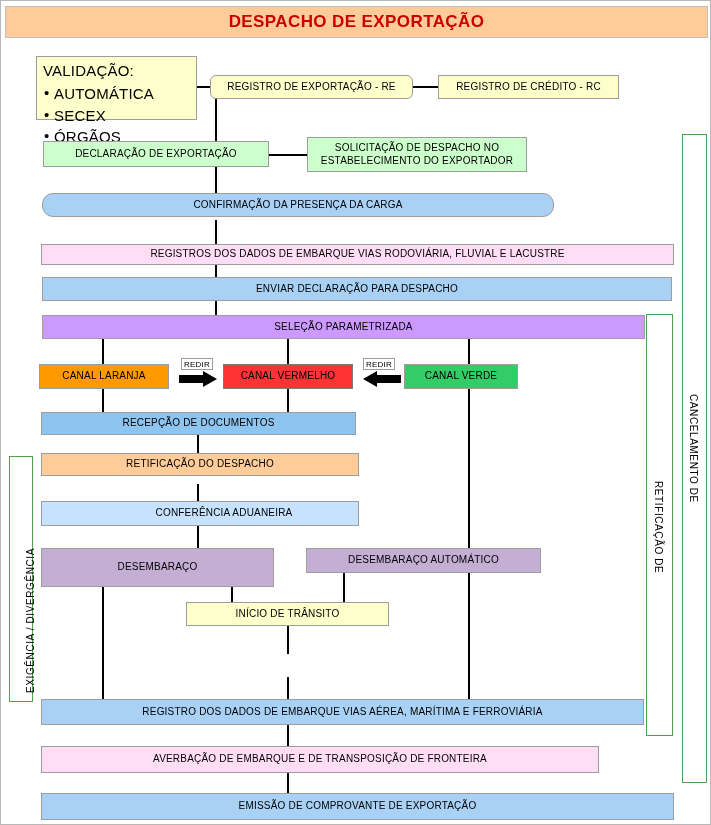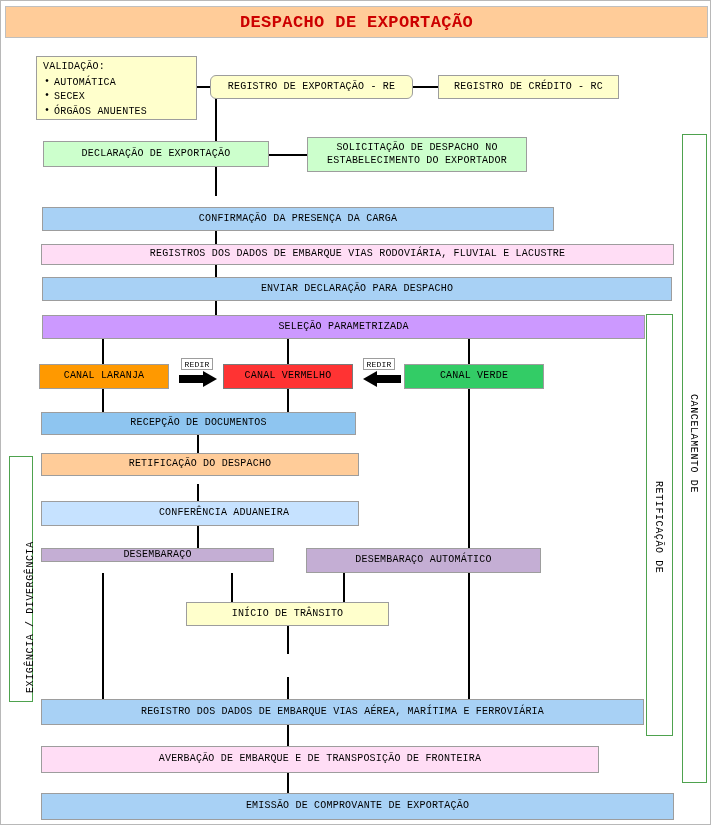--- a/index.html
+++ b/index.html
@@ -11,21 +11,20 @@
     font-family: "Liberation Sans", sans-serif;
   }
   #canvas {
     position: relative;
     width: 711px;
     height: 825px;
     background: #ffffff;
     overflow: hidden;
     border: 1px solid #b8b8b8;
     box-sizing: border-box;
-    font-family: Liberation Mono, monospace;
   }
   .box {
     position: absolute;
     box-sizing: border-box;
     border: 1px solid #9d9d9d;
     display: flex;
     align-items: center;
     justify-content: center;
     text-align: center;
     color: #000000;
@@ -102,21 +101,21 @@
   }
   .arrow {
     position: absolute;
     z-index: 7;
   }
   .bullets {
     text-align: left;
     padding: 3px 6px;
     width: 100%;
     box-sizing: border-box;
-    font-size: 10px;
+    font-size: 15px;
     line-height: 1.45;
   }
   .bullets .hd { margin: 0 0 1px 0; }
   .bullets ul { margin: 0; padding-left: 11px; list-style: none; }
   .bullets li { position: relative; }
   .bullets li:before {
     content: "\2022";
     position: absolute;
     left: -10px;
     top: -1px;
@@ -181,41 +180,41 @@
   </div>
 
   <div class="box" style="left:209px; top:74px; width:203px; height:24px; background:#ffffcc;border-radius:6px;">REGISTRO DE EXPORTAÇÃO - RE</div>
 
   <div class="box" style="left:437px; top:74px; width:181px; height:24px; background:#ffffcc;">REGISTRO DE CRÉDITO - RC</div>
 
   <div class="box" style="left:42px; top:140px; width:226px; height:26px; background:#ccffcc;">DECLARAÇÃO DE EXPORTAÇÃO</div>
 
   <div class="box" style="left:306px; top:136px; width:220px; height:35px; background:#ccffcc; padding:0 6px;">SOLICITAÇÃO DE DESPACHO NO ESTABELECIMENTO DO EXPORTADOR</div>
 
-  <div class="box" style="left:41px; top:206px; width:512px; height:24px; background:#a8d1f5;">CONFIRMAÇÃO DA PRESENÇA DA CARGA</div>
+  <div class="box" style="left:41px; top:192px; width:512px; height:24px; background:#a8d1f5;border-radius:11px;">CONFIRMAÇÃO DA PRESENÇA DA CARGA</div>
 
   <div class="box" style="left:40px; top:243px; width:633px; height:21px; background:#ffddf5;">REGISTROS DOS DADOS DE EMBARQUE VIAS RODOVIÁRIA, FLUVIAL E LACUSTRE</div>
 
   <div class="box" style="left:41px; top:276px; width:630px; height:24px; background:#a8d1f5;">ENVIAR DECLARAÇÃO PARA DESPACHO</div>
 
   <div class="box" style="left:41px; top:314px; width:603px; height:24px; background:#cc99ff;">SELEÇÃO PARAMETRIZADA</div>
 
   <div class="box" style="left:38px; top:363px; width:130px; height:25px; background:#ff9900;">CANAL LARANJA</div>
 
   <div class="box" style="left:222px; top:363px; width:130px; height:25px; background:#ff3333; border-color:#7a7a7a;">CANAL VERMELHO</div>
 
-  <div class="box" style="left:403px; top:363px; width:140px; height:25px; background:#33cc66;">CANAL VERDE</div>
+  <div class="box" style="left:403px; top:363px; width:114px; height:25px; background:#33cc66;">CANAL VERDE</div>
 
   <div class="box" style="left:40px; top:411px; width:315px; height:23px; background:#8ec5f0;">RECEPÇÃO DE DOCUMENTOS</div>
 
   <div class="box" style="left:40px; top:452px; width:318px; height:23px; background:#ffcc99;">RETIFICAÇÃO DO DESPACHO</div>
 
   <div class="box" style="left:40px; top:500px; width:318px; height:25px; background:#c6e2ff;padding-left:48px;">CONFERÊNCIA ADUANEIRA</div>
 
-  <div class="box" style="left:40px; top:547px; width:233px; height:14px; background:#c4aed4;">DESEMBARAÇO</div>
+  <div class="box" style="left:40px; top:547px; width:233px; height:39px; background:#c4aed4;">DESEMBARAÇO</div>
 
   <div class="box" style="left:305px; top:547px; width:235px; height:25px; background:#c4aed4;">DESEMBARAÇO AUTOMÁTICO</div>
 
   <div class="box" style="left:185px; top:601px; width:203px; height:24px; background:#ffffcc;">INÍCIO DE TRÂNSITO</div>
 
 
   <div class="box" style="left:40px; top:698px; width:603px; height:26px; background:#a8d1f5;">REGISTRO DOS DADOS DE EMBARQUE VIAS AÉREA, MARÍTIMA E FERROVIÁRIA</div>
 
   <div class="box" style="left:40px; top:745px; width:558px; height:27px; background:#ffddf5;">AVERBAÇÃO DE EMBARQUE E DE TRANSPOSIÇÃO DE FRONTEIRA</div>
 

